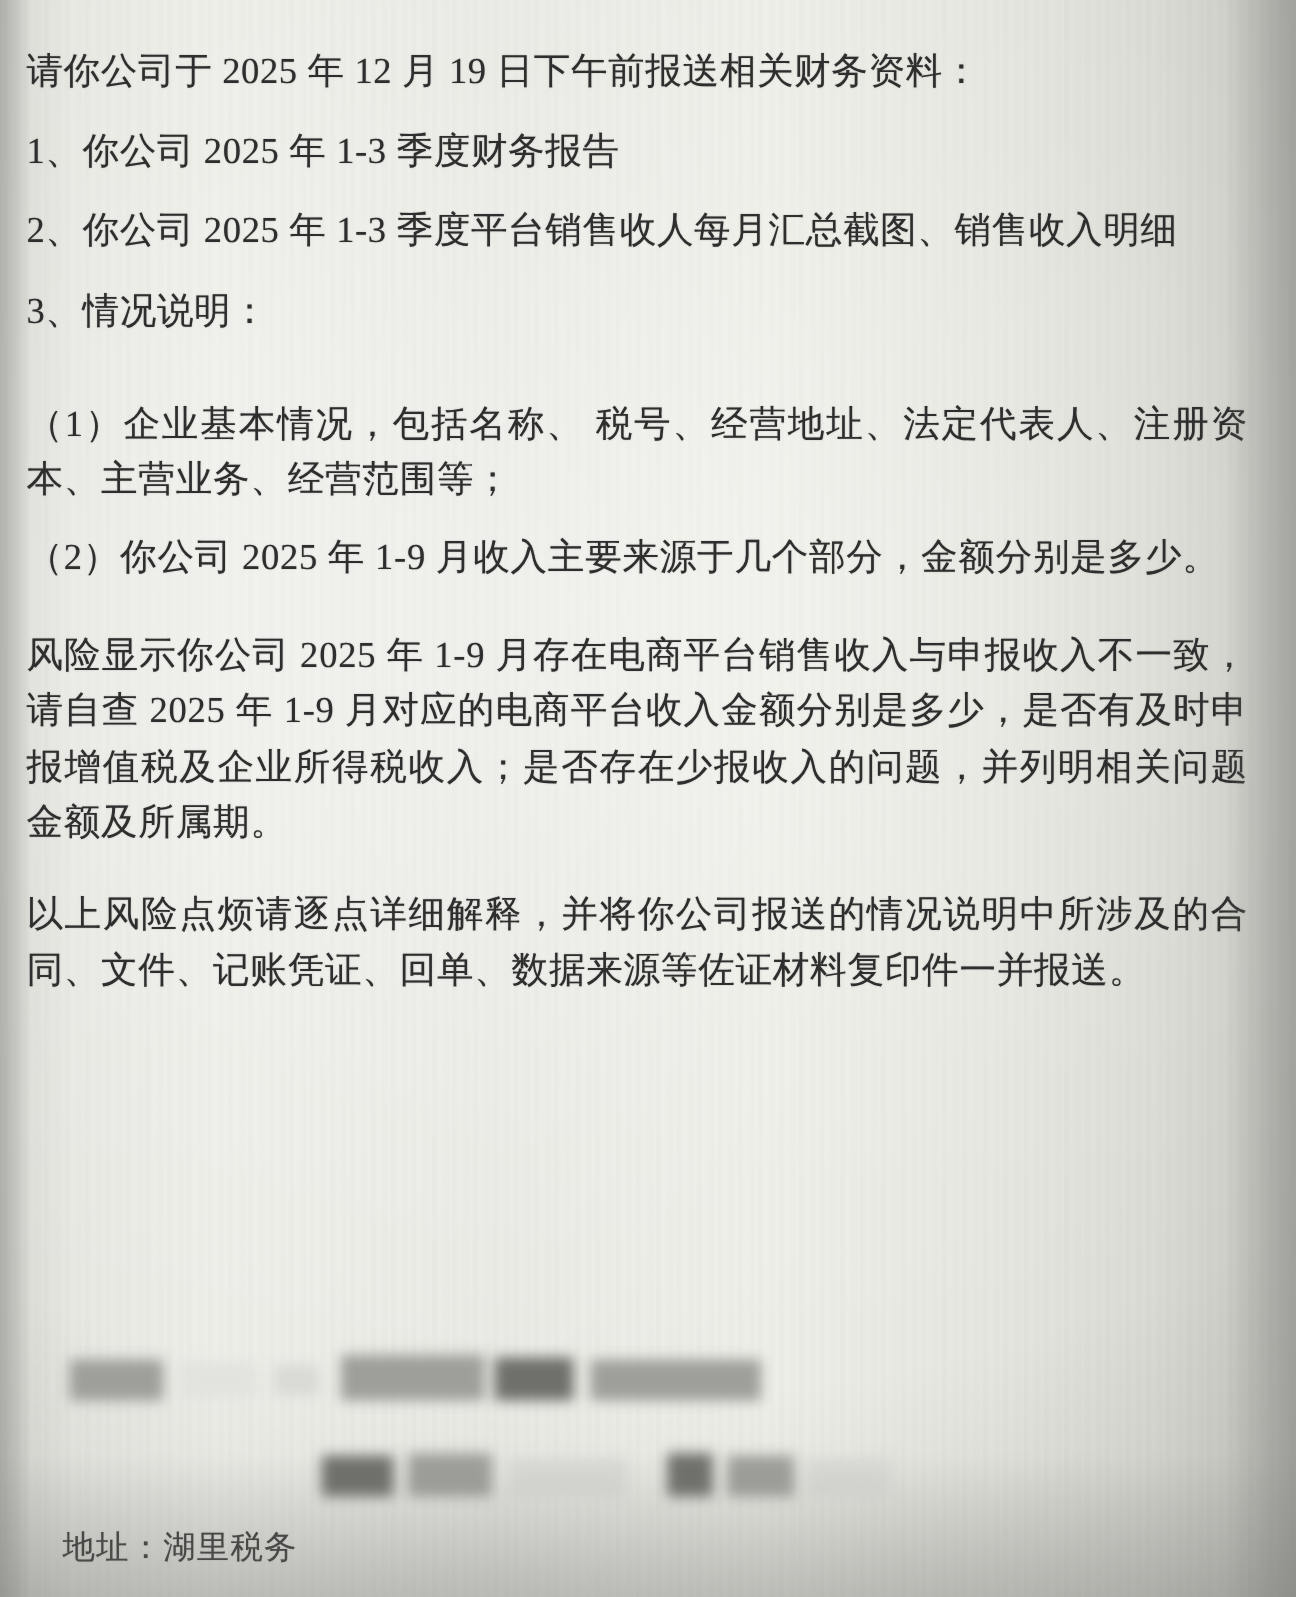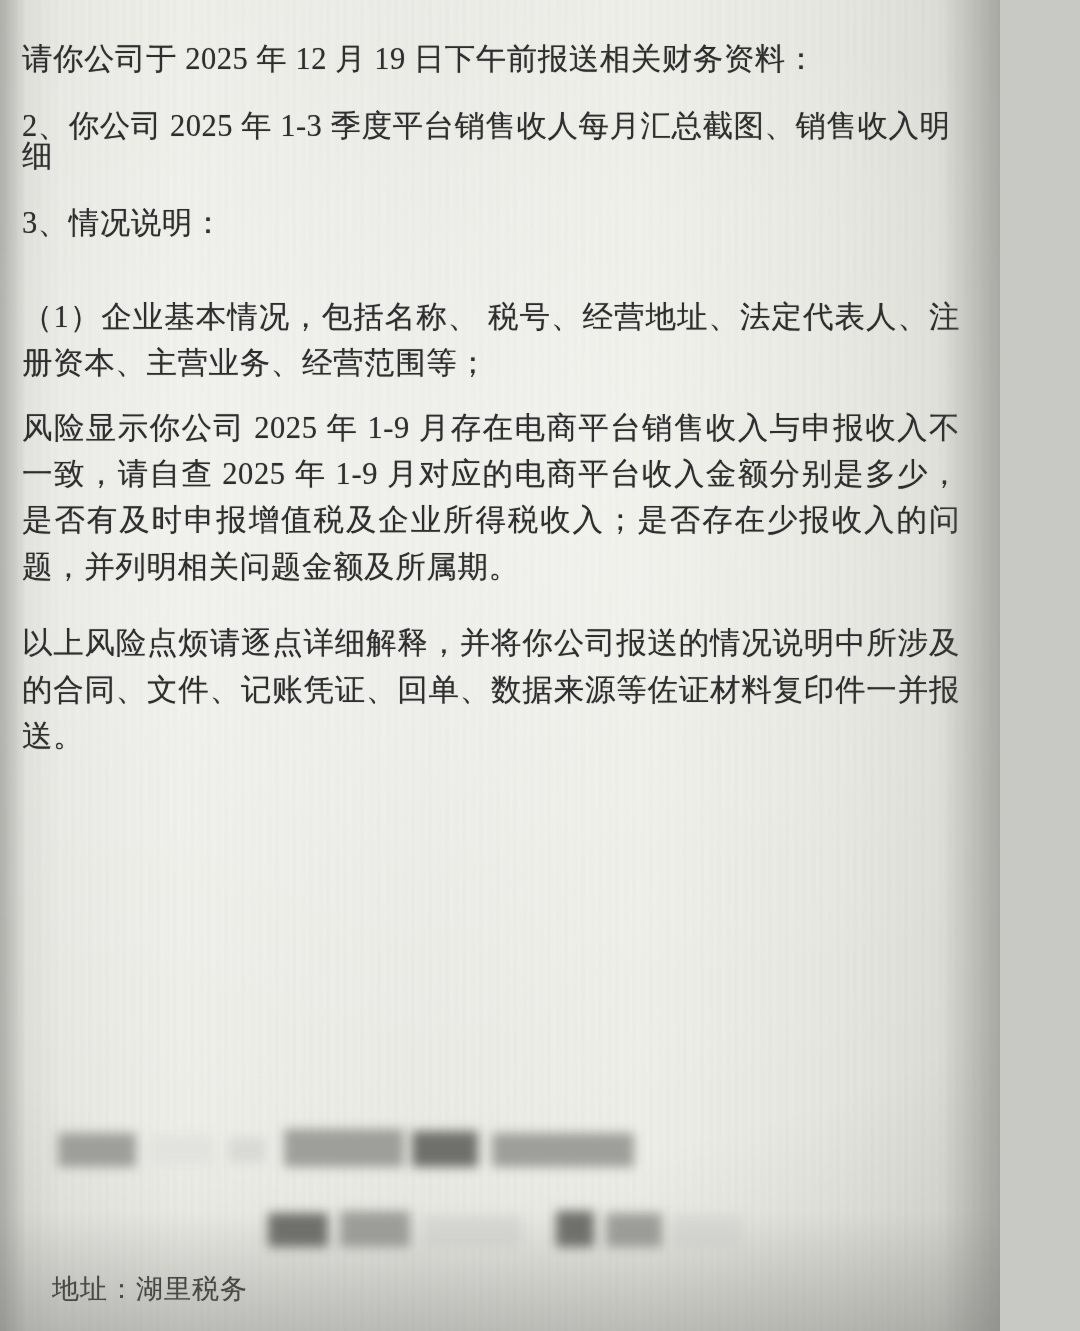--- a/index.html
+++ b/index.html
@@ -2,21 +2,21 @@
 <html lang="zh"><head>
 <meta charset="utf-8">
 <style>
   html, body {
     margin: 0;
     padding: 0;
     background: #c8c8c4;
   }
   .page {
     position: relative;
-    width: 1000px;
+    width: 1080px;
     height: 1331px;
     overflow: hidden;
     background:
       linear-gradient(90deg,
         rgba(205,205,200,1) 0px,
         rgba(221,221,216,1) 22px,
         rgba(232,232,227,1) 60px,
         rgba(238,238,233,1) 180px,
         rgba(234,234,229,1) 420px,
         rgba(238,238,232,1) 640px,
@@ -134,27 +134,29 @@
 </style>
 </head>
 <body>
 
 <div class="page">
 
   <div class="doc-body">
 
     <p class="line">请你公司于 2025 年 12 月 19 日下午前报送相关财务资料：</p>
 
+    <p class="line">1、你公司 2025 年 1-3 季度财务报告</p>
 
     <p class="line">2、你公司 2025 年 1-3 季度平台销售收人每月汇总截图、销售收入明细</p>
 
     <p class="line item-3">3、情况说明：</p>
 
     <p class="para sub1">（1）企业基本情况，包括名称、 税号、经营地址、法定代表人、注册资本、主营业务、经营范围等；</p>
 
+    <p class="para sub2">（2）你公司 2025 年 1-9 月收入主要来源于几个部分，金额分别是多少。</p>
 
     <p class="para risk">风险显示你公司 2025 年 1-9 月存在电商平台销售收入与申报收入不一致，请自查 2025 年 1-9 月对应的电商平台收入金额分别是多少，是否有及时申报增值税及企业所得税收入；是否存在少报收入的问题，并列明相关问题金额及所属期。</p>
 
     <p class="para">以上风险点烦请逐点详细解释，并将你公司报送的情况说明中所涉及的合同、文件、记账凭证、回单、数据来源等佐证材料复印件一并报送。</p>
 
   </div>
 
   <div class="footer-zone">
 
     <div class="redaction dark" style="left:58px;  top:52px;  width:78px;  height:34px;"></div>

